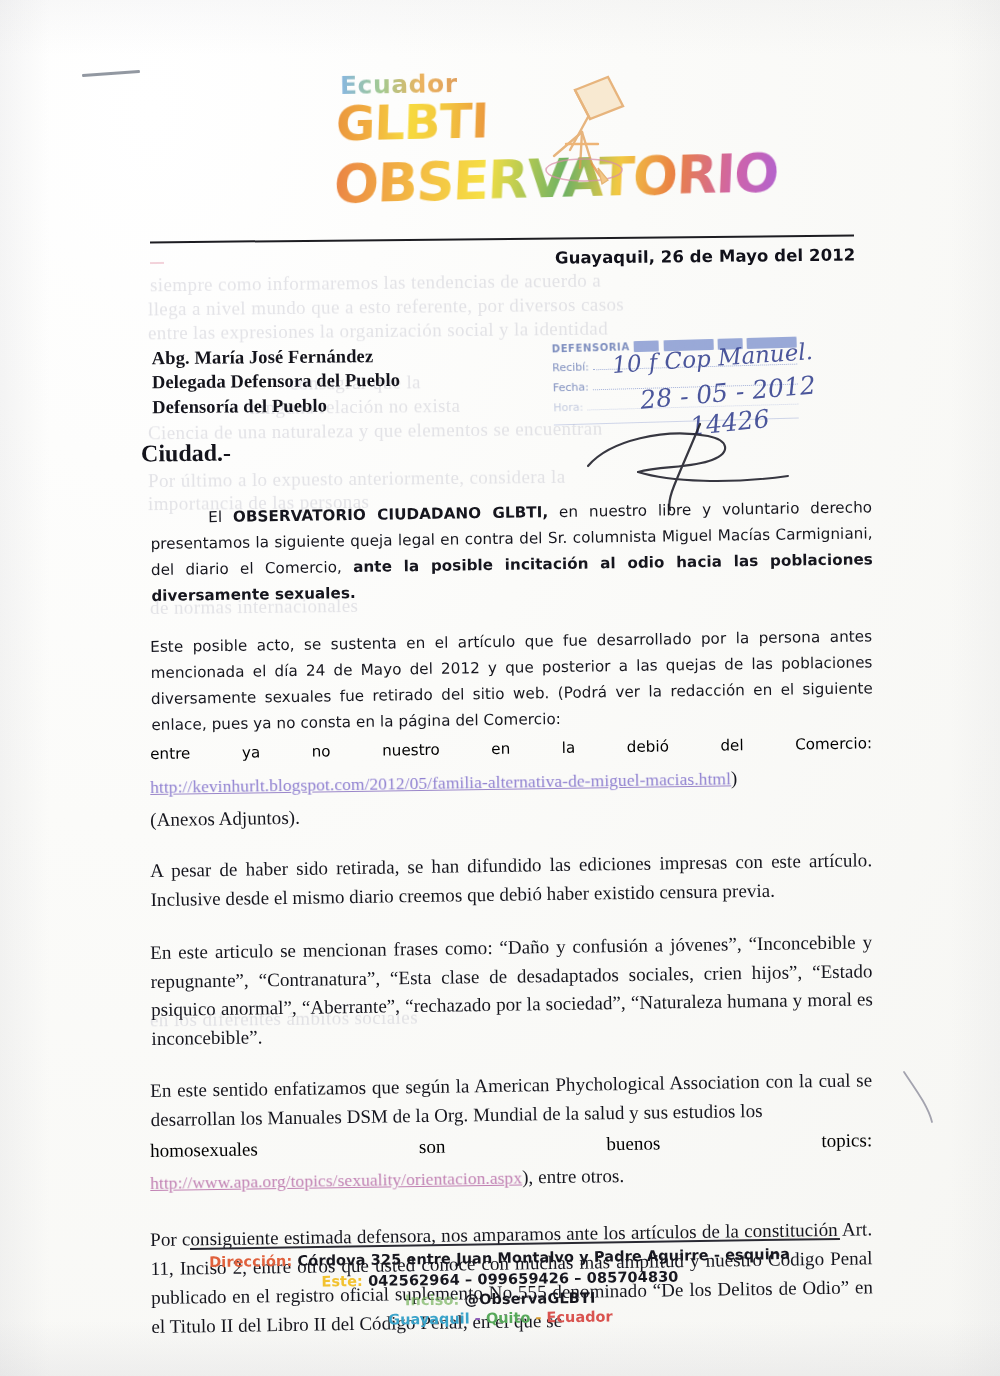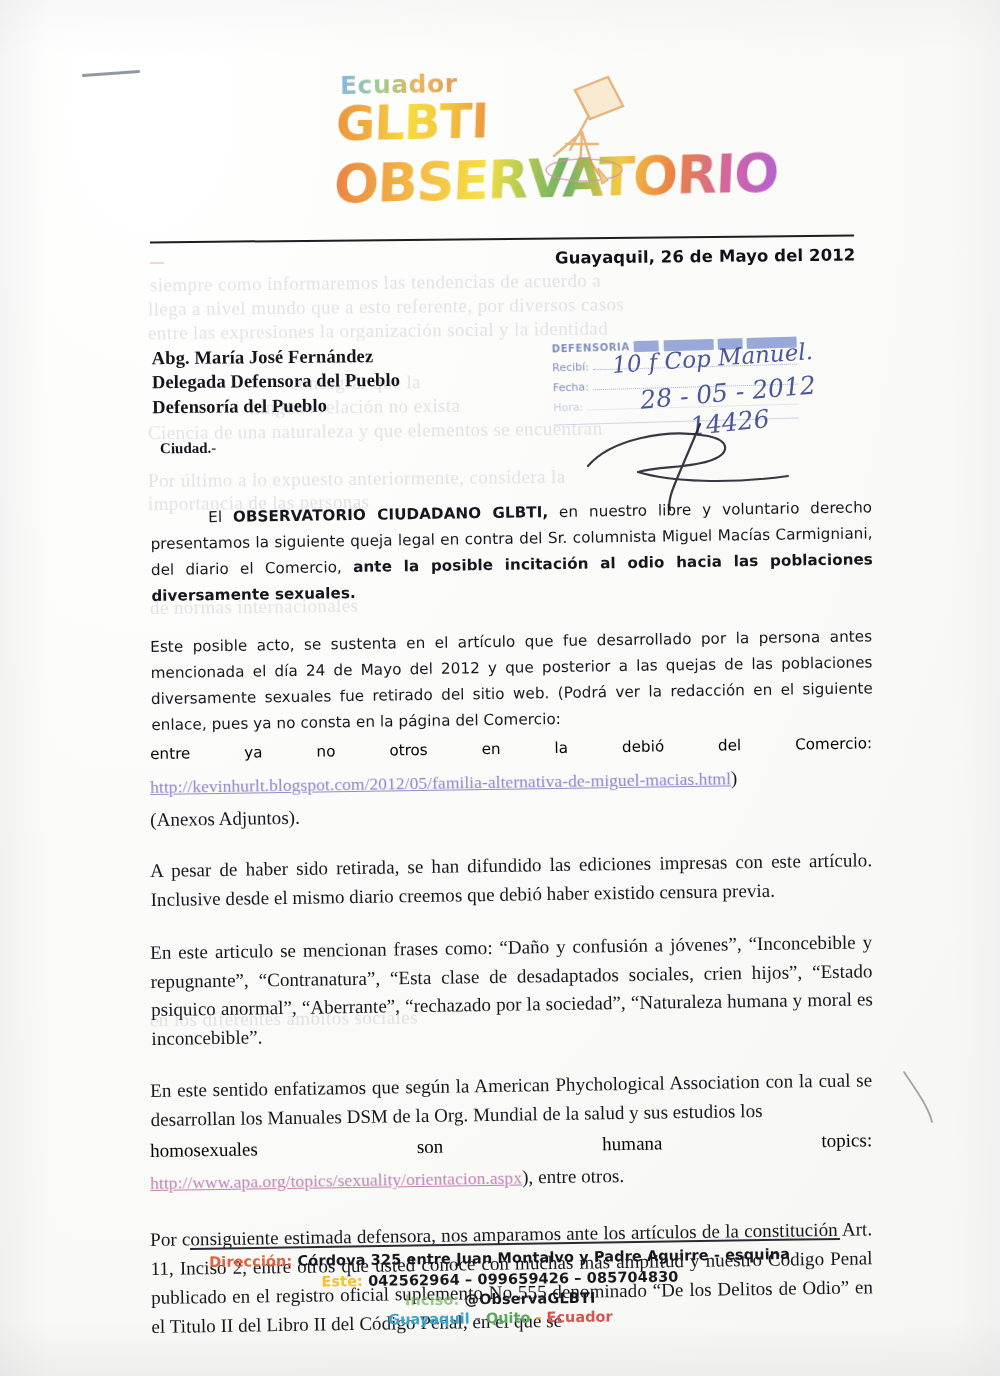--- a/index.html
+++ b/index.html
@@ -60,22 +60,22 @@
 
   
   .date{position:absolute;right:145px;top:247px;
     font-family:"DejaVu Sans",sans-serif;font-weight:700;font-size:16.5px;
     color:#11111a;transform:rotate(-0.6deg);letter-spacing:.1px;}
 
   
   .addressee{position:absolute;left:152px;top:345px;transform:rotate(-0.55deg);}
   .addressee div{font-family:"Liberation Serif",serif;font-weight:700;font-size:18.5px;
     color:#14141c;line-height:1.32;letter-spacing:.1px;}
-  .ciudad{position:absolute;left:160px;top:440px;font-family:"Liberation Serif",serif;
-    font-weight:700;font-size:15px;color:#14141c;transform:rotate(-0.55deg);}
+  .ciudad{position:absolute;left:141px;top:440px;font-family:"Liberation Serif",serif;
+    font-weight:700;font-size:24px;color:#14141c;transform:rotate(-0.55deg);}
 
   
   .stamp{position:absolute;left:553px;top:340px;width:245px;height:105px;
     transform:rotate(-1.6deg);opacity:.78;}
   .stamp-title{font-family:"DejaVu Sans",sans-serif;font-weight:700;font-size:10px;
     color:#5a6fae;letter-spacing:.6px;white-space:nowrap;filter:blur(.35px);}
   .stamp-title .hl{background:#7f93cf;color:#7f93cf;border-radius:1px;padding:0 1px;}
   .stamp-row{display:flex;align-items:flex-end;margin-top:7px;}
   .stamp-label{font-family:"DejaVu Sans",sans-serif;font-size:11px;color:#5f73b0;
     filter:blur(.3px);white-space:nowrap;}
@@ -210,42 +210,42 @@
   <div class="body-wrap">
 
     <p class="para sans indent"><span>El </span><b class="strong">OBSERVATORIO CIUDADANO GLBTI,</b><span> en nuestro libre y voluntario derecho presentamos la siguiente queja legal en contra del Sr. columnista Miguel Macías Carmigniani, del diario el Comercio, </span><b class="strong">ante la posible incitación al odio hacia las poblaciones diversamente sexuales.</b></p>
 
     <p class="para sans" style="margin-top:24px;">Este posible acto, se sustenta en el artículo que fue desarrollado por la persona antes mencionada el día 24 de Mayo del 2012 y que posterior a las quejas de las poblaciones diversamente sexuales fue retirado del sitio web. (Podrá ver la redacción en el siguiente enlace, pues ya no consta en la página del Comercio:</p>
 
     <div class="sans justify-spread" style="margin-top:-10px;transform:rotate(-0.85deg);transform-origin:left top;">
       <span>entre</span>
       <span>ya</span>
       <span>no</span>
-      <span>otros</span>
+      <span>nuestro</span>
       <span>en</span>
       <span>la</span>
       <span>debió</span>
       <span>del</span>
       <span>Comercio:</span>
     </div>
 
     <p class="para serif" style="margin-top:6px;margin-bottom:4px;"><a class="link" href="#">http://kevinhurlt.blogspot.com/2012/05/familia-alternativa-de-miguel-macias.html</a><span>)</span></p>
 
     <p class="para serif" style="margin-bottom:22px;">(Anexos Adjuntos).</p>
 
     <p class="para serif" style="margin-bottom:24px;">A pesar de haber sido retirada, se han difundido las ediciones impresas con este artículo. Inclusive desde el mismo diario creemos que debió haber existido censura previa.</p>
 
     <p class="para serif-wide" style="margin-bottom:24px;">En este articulo se   mencionan frases como: “Daño y confusión a jóvenes”, “Inconcebible y repugnante”, “Contranatura”, “Esta clase de desadaptados sociales, crien hijos”, “Estado psiquico anormal”, “Aberrante”, “rechazado por la sociedad”, “Naturaleza humana y moral es inconcebible”.</p>
 
     <p class="para serif" style="margin-bottom:0;">En este sentido enfatizamos que según la American Phychological Association con la cual se desarrollan los Manuales DSM de la Org. Mundial de la salud y sus estudios los</p>
 
     <div class="serif justify-spread" style="margin-top:2px;transform:rotate(-0.85deg);transform-origin:left top;">
       <span>homosexuales</span>
       <span>son</span>
-      <span>humana</span>
+      <span>buenos</span>
       <span>topics:</span>
     </div>
 
     <p class="para serif" style="margin-top:4px;margin-bottom:28px;"><a class="link link-pink" href="#">http://www.apa.org/topics/sexuality/orientacion.aspx</a><span>), entre otros.</span></p>
 
     <p class="para serif" style="margin-bottom:0;">Por consiguiente estimada defensora, nos amparamos ante los artículos de la constitución Art. 11, Inciso 2,  entre otros que usted conoce con muchas más amplitud y nuestro Código Penal publicado en el registro oficial suplemento No 555 denominado “De los Delitos de Odio” en el Titulo II del Libro II del Código Penal, en el que se</p>
   </div>
 
   <div class="rule-foot"></div>
 

